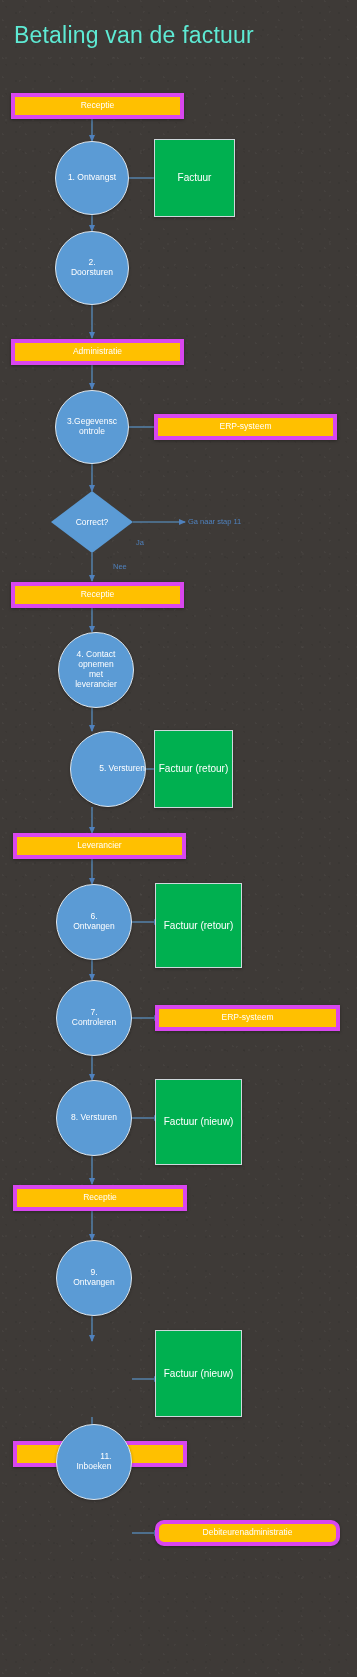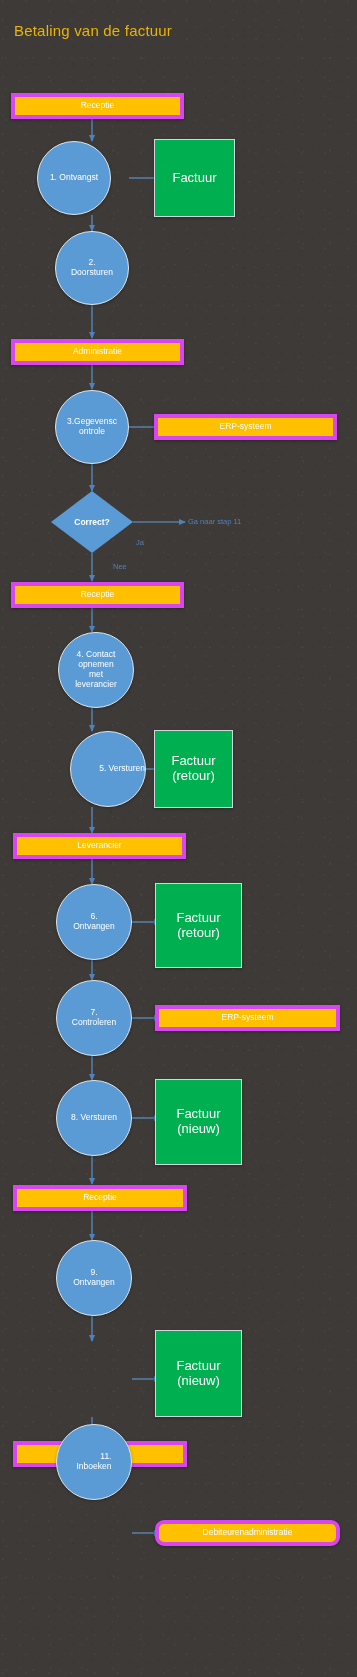--- a/index.html
+++ b/index.html
@@ -27,22 +27,22 @@
     position: absolute;
     left: 0; top: 0;
     width: 357px;
     height: 1677px;
   }
 
   .title {
     position: absolute;
     left: 14px;
     top: 22px;
-    font-size: 15px;
-    color: #eab308;
+    font-size: 23px;
+    color: #5eead4;
     letter-spacing: 0.2px;
     font-weight: 400;
     white-space: nowrap;
   }
 
   
   .node {
     position: absolute;
     box-sizing: border-box;
     display: flex;
@@ -64,30 +64,29 @@
     background: #5b9bd5;
     border: 1px solid #dfe6ec;
     border-radius: 50%;
     font-size: 8.5px;
     box-shadow: 0 1px 3px rgba(0,0,0,0.3);
   }
 
   .doc {
     background: #00b050;
     border: 1px solid #cfd8dc;
-    font-size: 13px;
+    font-size: 10px;
     box-shadow: 0 1px 3px rgba(0,0,0,0.3);
   }
 
   .diamond-wrap {
     position: absolute;
     display: flex;
     align-items: center;
     justify-content: center;
-    font-weight: bold;
   }
   .diamond-shape {
     position: absolute;
     left: 0; top: 0;
     width: 100%;
     height: 100%;
     background: #5b9bd5;
     clip-path: polygon(50% 0%, 100% 50%, 50% 100%, 0% 50%);
   }
   .diamond-label {
@@ -179,21 +178,21 @@
       <line x1="92" y1="1467" x2="92" y2="1496"></line>
 
       <line x1="132" y1="1533" x2="160" y2="1533"></line>
     </g>
   </svg>
 
   <div class="node bar" style="left:11px; top:93px; width:173px; height:26px;">
     <span>Receptie</span>
   </div>
 
-  <div class="node circle" style="left:37px; top:141px; width:74px; height:74px;">
+  <div class="node circle" style="left:55px; top:141px; width:74px; height:74px;">
     <span>1. Ontvangst</span>
   </div>
 
   <div class="node doc" style="left:154px; top:139px; width:81px; height:78px;">
     <span>Factuur</span>
   </div>
 
   <div class="node circle" style="left:55px; top:231px; width:74px; height:74px; white-space:pre-line;">
     <span>2.
 Doorsturen</span>

